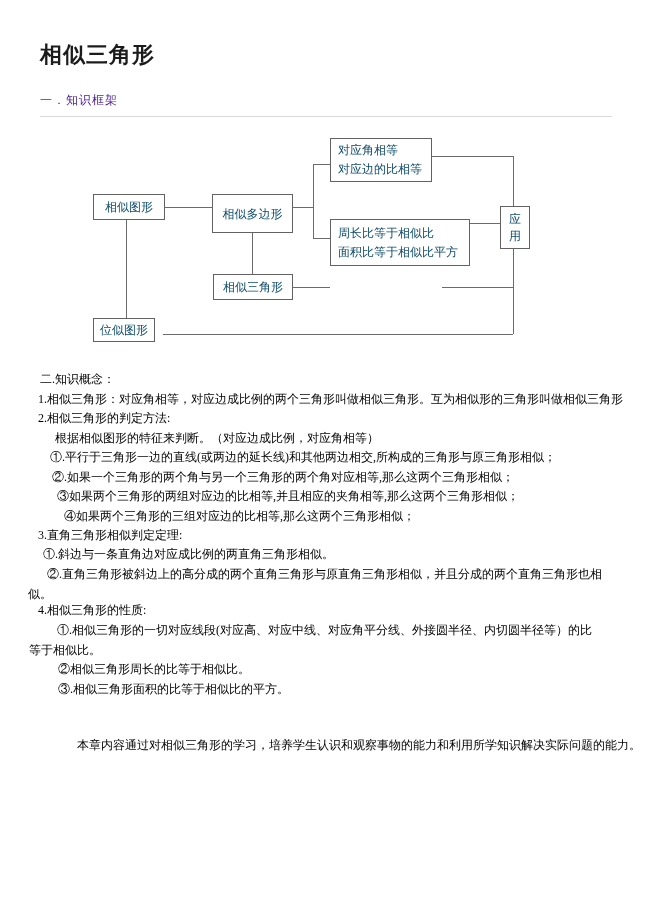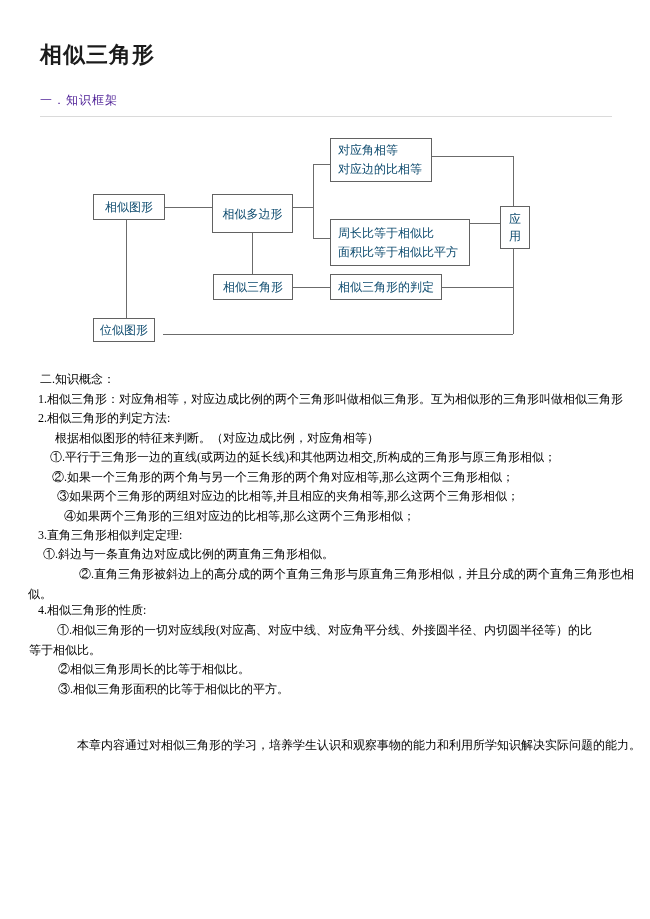--- a/index.html
+++ b/index.html
@@ -69,40 +69,37 @@
       <span>周长比等于相似比</span>
       <span>面积比等于相似比平方</span>
     </div>
     <div class="dbox b-ap">
       <span>应</span>
       <span>用</span>
     </div>
     <div class="dbox b-st">
       <span>相似三角形</span>
     </div>
-    <div class="dbox b-jd">
-      <span>相似三角形的判定</span>
-    </div>
     <div class="dbox b-hf">
       <span>位似图形</span>
     </div>
   </div>
 
   <div id="content-lines">
       <div class="tline" style="left: 40px; top: 372px;">二.知识概念：</div>
       <div class="tline" style="left: 38px; top: 392px;">1.相似三角形：对应角相等，对应边成比例的两个三角形叫做相似三角形。互为相似形的三角形叫做相似三角形</div>
       <div class="tline" style="left: 38px; top: 411px;">2.相似三角形的判定方法:</div>
       <div class="tline" style="left: 55px; top: 431px;">根据相似图形的特征来判断。（对应边成比例，对应角相等）</div>
       <div class="tline" style="left: 50px; top: 450px;">①.平行于三角形一边的直线(或两边的延长线)和其他两边相交,所构成的三角形与原三角形相似；</div>
       <div class="tline" style="left: 52px; top: 470px;">②.如果一个三角形的两个角与另一个三角形的两个角对应相等,那么这两个三角形相似；</div>
       <div class="tline" style="left: 57px; top: 489px;">③如果两个三角形的两组对应边的比相等,并且相应的夹角相等,那么这两个三角形相似；</div>
       <div class="tline" style="left: 64px; top: 509px;">④如果两个三角形的三组对应边的比相等,那么这两个三角形相似；</div>
       <div class="tline" style="left: 38px; top: 528px;">3.直角三角形相似判定定理:</div>
       <div class="tline" style="left: 43px; top: 547px;">①.斜边与一条直角边对应成比例的两直角三角形相似。</div>
-      <div class="tline" style="left: 47px; top: 567px; margin-left: 32px;">②.直角三角形被斜边上的高分成的两个直角三角形与原直角三角形相似，并且分成的两个直角三角形也相</div>
+      <div class="tline" style="left: 47px; top: 567px;">②.直角三角形被斜边上的高分成的两个直角三角形与原直角三角形相似，并且分成的两个直角三角形也相</div>
       <div class="tline" style="left: 28px; top: 587px;">似。</div>
       <div class="tline" style="left: 38px; top: 603px;">4.相似三角形的性质:</div>
       <div class="tline" style="left: 57px; top: 623px;">①.相似三角形的一切对应线段(对应高、对应中线、对应角平分线、外接圆半径、内切圆半径等）的比</div>
       <div class="tline" style="left: 29px; top: 643px;">等于相似比。</div>
       <div class="tline" style="left: 58px; top: 662px;">②相似三角形周长的比等于相似比。</div>
       <div class="tline" style="left: 58px; top: 682px;">③.相似三角形面积的比等于相似比的平方。</div>
       <div class="tline" style="left: 77px; top: 738px;">本章内容通过对相似三角形的学习，培养学生认识和观察事物的能力和利用所学知识解决实际问题的能力。</div>
     </div>
 
 </div>

